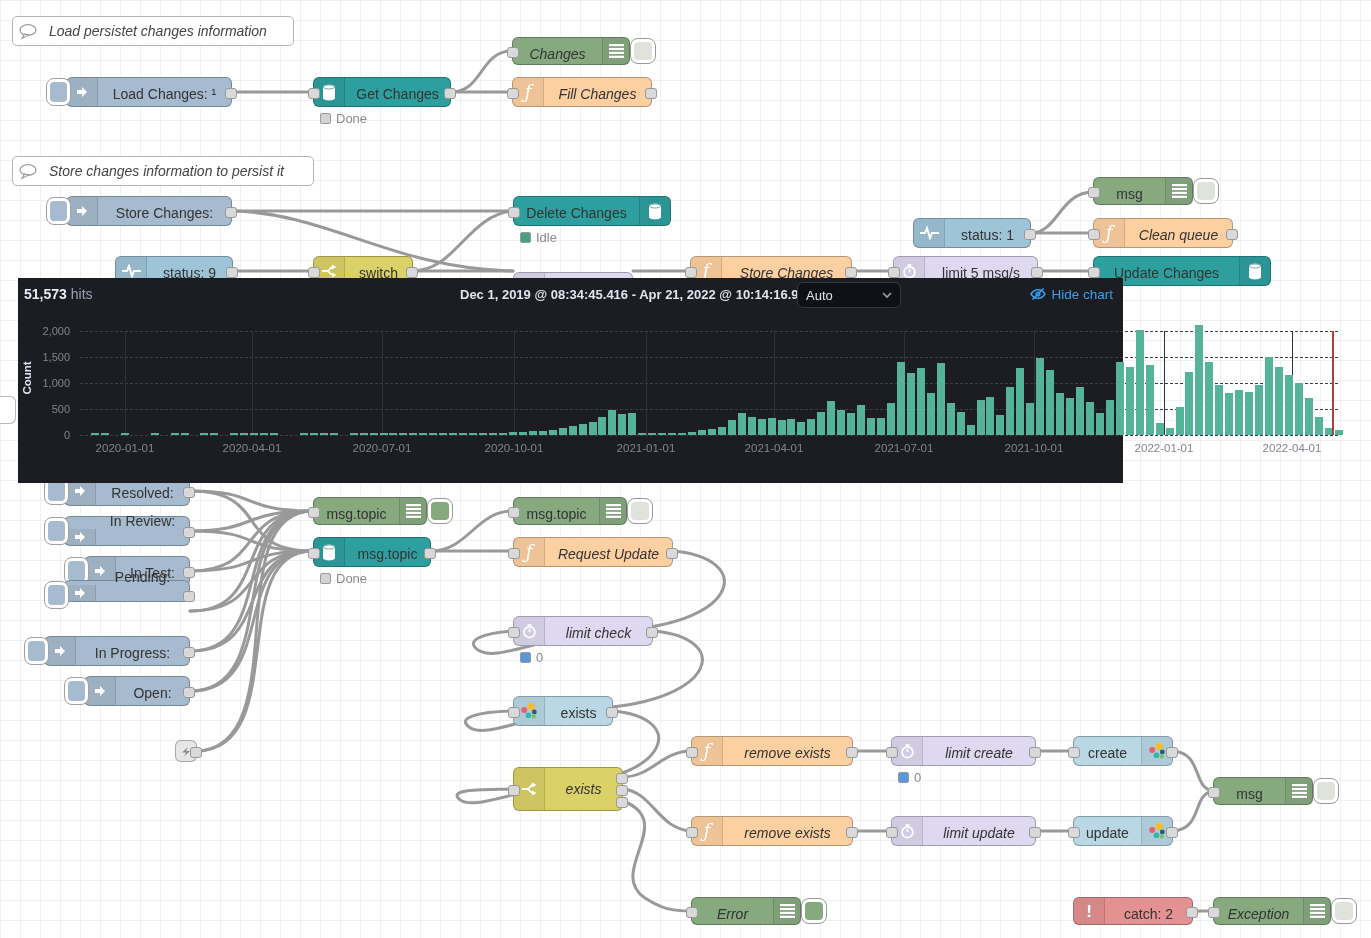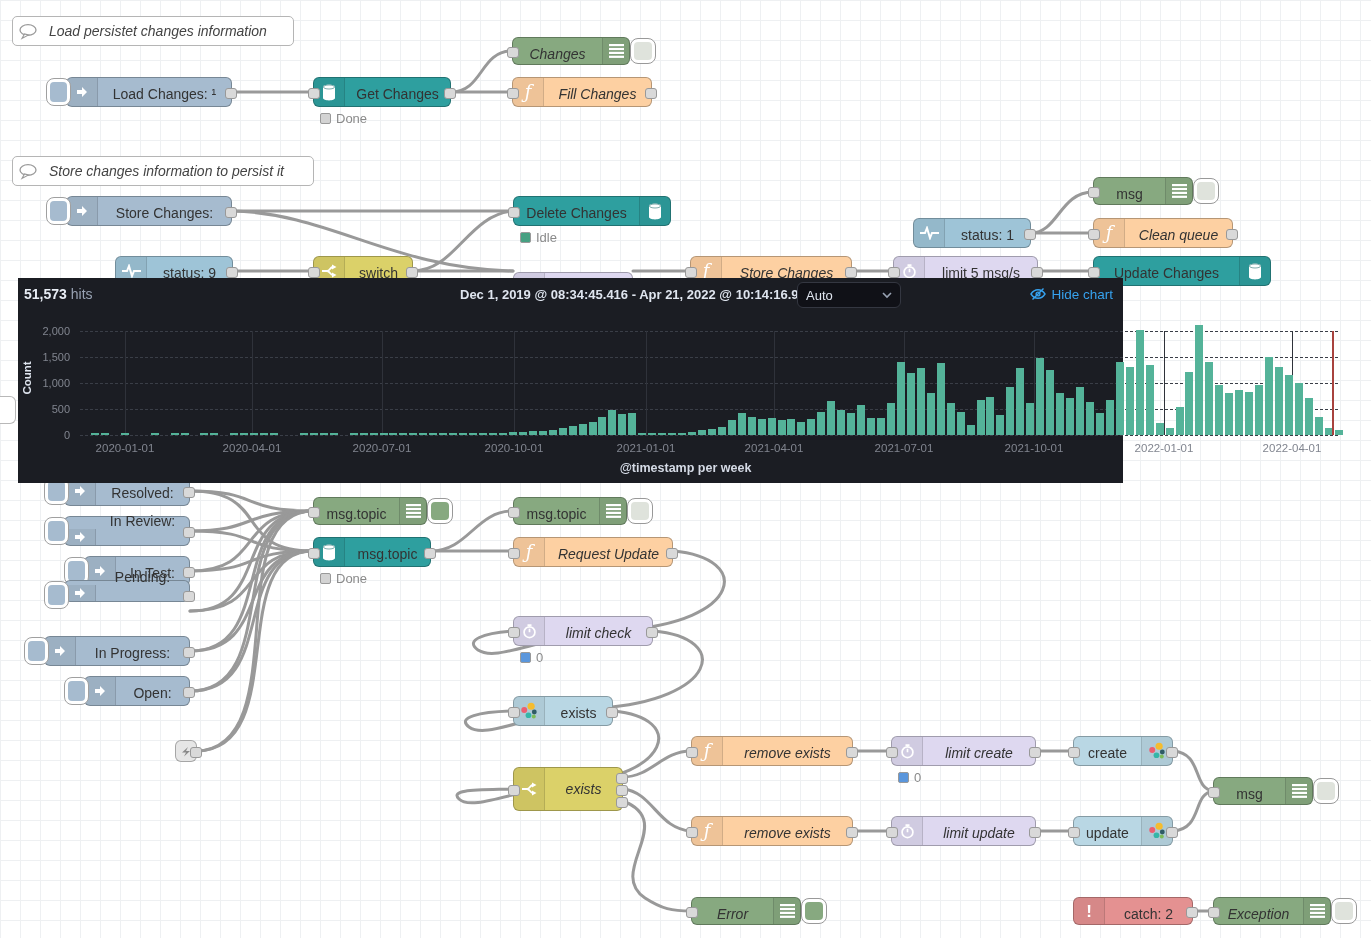--- a/index.html
+++ b/index.html
@@ -263,21 +263,20 @@
         <div class="bar" style="left: 1247px; width: 8px; height: 78px; top: 47px; background: rgb(84, 179, 153);"></div>
         <div class="bar" style="left: 1257px; width: 8px; height: 68.1px; top: 56.9px; background: rgb(84, 179, 153);"></div>
         <div class="bar" style="left: 1266.9px; width: 8px; height: 59.8px; top: 65.2px; background: rgb(84, 179, 153);"></div>
         <div class="bar" style="left: 1276.9px; width: 8px; height: 52px; top: 73px; background: rgb(84, 179, 153);"></div>
         <div class="bar" style="left: 1286.8px; width: 8px; height: 36.9px; top: 88.1px; background: rgb(84, 179, 153);"></div>
         <div class="bar" style="left: 1296.8px; width: 8px; height: 17.9px; top: 107.1px; background: rgb(84, 179, 153);"></div>
         <div class="bar" style="left: 1306.8px; width: 8px; height: 7px; top: 118px; background: rgb(84, 179, 153);"></div>
         <div class="bar" style="left: 1316.7px; width: 8px; height: 5.2px; top: 119.8px; background: rgb(84, 179, 153);"></div>
         <div id="timemarker" style="left: 1313.7px; top: 21px; height: 104px; background: rgb(168, 66, 62);"></div>
       </div>
-    <div id="xlab">@timestamp per week</div>
   </div>
 <div class="comment" style="left: 12px; top: 16px; width: 282px;">
       <span class="cicon">
       <svg width="20" height="17" viewBox="0 0 20 17">
           <ellipse cx="10" cy="7" rx="8" ry="5.4" fill="#fff" stroke="#9a9a9a" stroke-width="1.3"></ellipse>
           <path d="M6.5 11L4 15.5 10.5 12z" fill="#fff" stroke="#9a9a9a" stroke-width="1.1"></path>
         </svg>
       </span>
     <span class="clabel">Load persistet changes information</span>
     </div>

